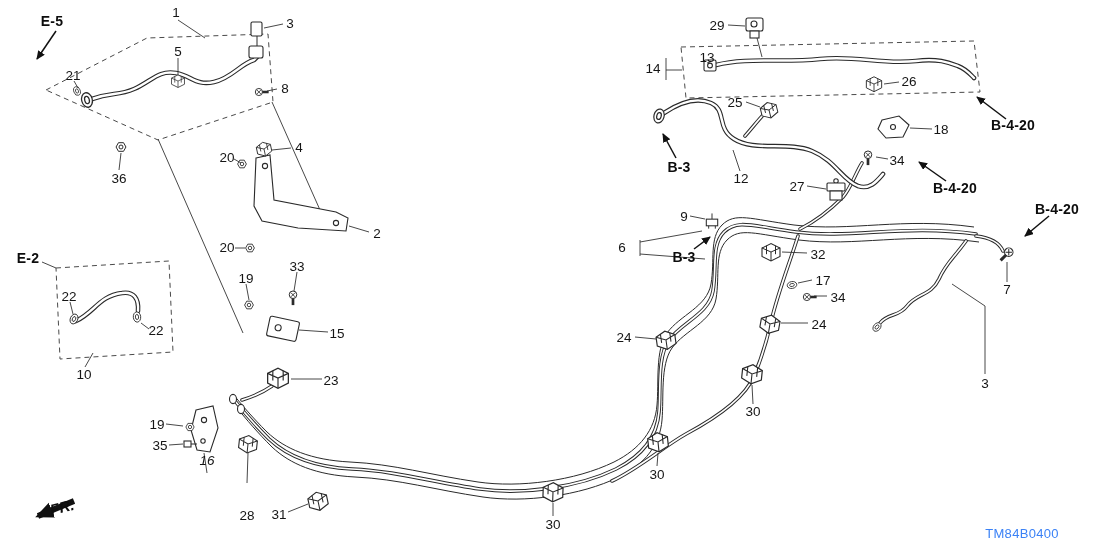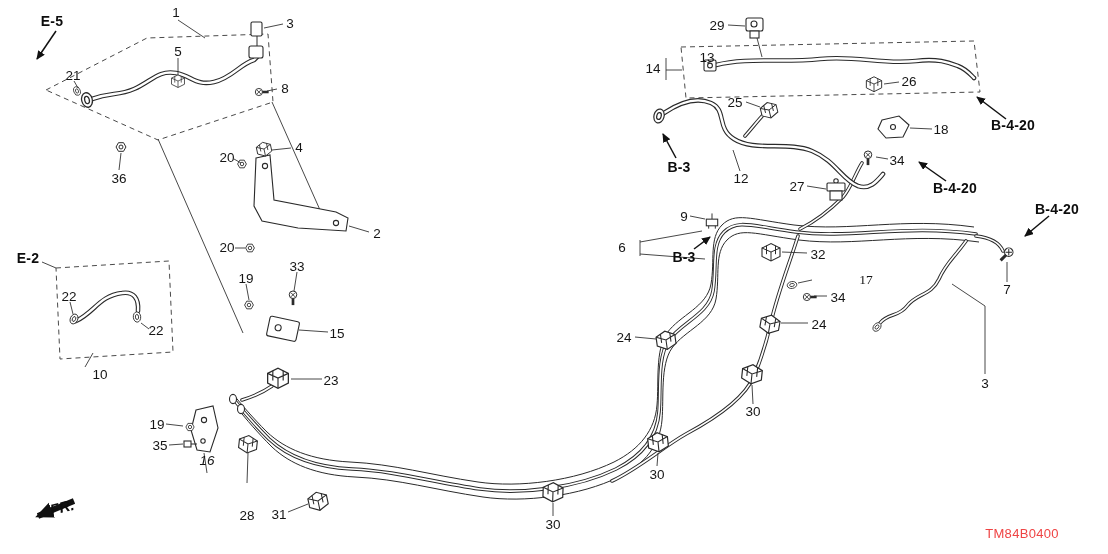--- a/index.html
+++ b/index.html
@@ -1,21 +1,21 @@
 <!DOCTYPE html>
 <html><head>
 <meta charset="utf-8">
 <style>
   html,body{margin:0;padding:0;background:#fff;}
   .stage{position:relative;width:1108px;height:554px;background:#fff;font-family:"Liberation Sans",sans-serif;overflow:hidden;}
   .stage > svg{position:absolute;left:0;top:0;}
   .callout{position:absolute;transform:translate(-50%,-50%);font-size:13.5px;color:#151515;white-space:nowrap;}
   .refLabel{position:absolute;transform:translate(-50%,-50%);font-size:14px;font-weight:bold;color:#0d0d0d;letter-spacing:.2px;white-space:nowrap;}
   .fr{position:absolute;left:62px;top:507px;transform:translate(-50%,-50%) rotate(-14deg);font-size:15px;font-weight:bold;font-style:italic;color:#0d0d0d;}
-  .code{position:absolute;left:1022px;top:533px;transform:translate(-50%,-50%);font-size:13px;color:#ef4444;letter-spacing:.3px;}
+  .code{position:absolute;left:1022px;top:533px;transform:translate(-50%,-50%);font-size:13px;color:#3b82f6;letter-spacing:.3px;}
   .ln{stroke:#2a2a2a;stroke-width:1;fill:none}
   .fillw{fill:#fff;stroke:#2a2a2a;stroke-width:1.1}
   .dash{stroke:#4a4a4a;stroke-width:1;fill:none;stroke-dasharray:5 4}
   .to{stroke:#2a2a2a;stroke-width:4.6;fill:none;stroke-linecap:round;stroke-linejoin:round}
   .ti{stroke:#fff;stroke-width:2.4;fill:none;stroke-linecap:round;stroke-linejoin:round}
   .to2{stroke:#2a2a2a;stroke-width:3.6;fill:none;stroke-linecap:round;stroke-linejoin:round}
   .ti2{stroke:#fff;stroke-width:1.7;fill:none;stroke-linecap:round;stroke-linejoin:round}
   .ldr-g path, .ldr{stroke:#333;stroke-width:.9;fill:none}
   .arr{stroke:#111;stroke-width:1.5;fill:none;marker-end:url(#arw)}
 </style>
@@ -251,40 +251,40 @@
       <div class="callout" style="left: 299px; top: 147px;">4</div>
       <div class="callout" style="left: 227px; top: 157px;">20</div>
       <div class="callout" style="left: 119px; top: 178px;">36</div>
       <div class="callout" style="left: 227px; top: 247px;">20</div>
       <div class="callout" style="left: 377px; top: 233px;">2</div>
       <div class="callout" style="left: 297px; top: 266px;">33</div>
       <div class="callout" style="left: 246px; top: 278px;">19</div>
       <div class="callout" style="left: 69px; top: 296px;">22</div>
       <div class="callout" style="left: 156px; top: 330px;">22</div>
       <div class="callout" style="left: 337px; top: 333px;">15</div>
-      <div class="callout" style="left: 100px; top: 374px; text-align: center;">10</div>
+      <div class="callout" style="left: 84px; top: 374px; text-align: center;">10</div>
       <div class="callout" style="left: 331px; top: 380px;">23</div>
       <div class="callout" style="left: 157px; top: 424px;">19</div>
       <div class="callout" style="left: 160px; top: 445px;">35</div>
       <div class="callout" style="left: 207px; top: 460px; font-style: italic;">16</div>
       <div class="callout" style="left: 247px; top: 515px;">28</div>
       <div class="callout" style="left: 279px; top: 514px;">31</div>
       <div class="callout" style="left: 717px; top: 25px;">29</div>
       <div class="callout" style="left: 707px; top: 57px;">13</div>
       <div class="callout" style="left: 653px; top: 68px;">14</div>
       <div class="callout" style="left: 909px; top: 81px;">26</div>
       <div class="callout" style="left: 735px; top: 102px;">25</div>
       <div class="callout" style="left: 941px; top: 129px;">18</div>
       <div class="callout" style="left: 741px; top: 178px;">12</div>
       <div class="callout" style="left: 897px; top: 160px;">34</div>
       <div class="callout" style="left: 797px; top: 186px;">27</div>
       <div class="callout" style="left: 684px; top: 216px;">9</div>
       <div class="callout" style="left: 622px; top: 247px;">6</div>
       <div class="callout" style="left: 818px; top: 254px;">32</div>
-      <div class="callout" style="left: 866px; top: 280px; font-family: Liberation Serif, serif;">17</div>
+      <div class="callout" style="left: 823px; top: 280px;">17</div>
       <div class="callout" style="left: 838px; top: 297px;">34</div>
       <div class="callout" style="left: 1007px; top: 289px;">7</div>
       <div class="callout" style="left: 624px; top: 337px;">24</div>
       <div class="callout" style="left: 819px; top: 324px;">24</div>
       <div class="callout" style="left: 985px; top: 383px;">3</div>
       <div class="callout" style="left: 753px; top: 411px;">30</div>
       <div class="callout" style="left: 657px; top: 474px;">30</div>
       <div class="callout" style="left: 553px; top: 524px;">30</div>
       <div class="refLabel" style="left: 52px; top: 21px;">E-5</div>
       <div class="refLabel" style="left: 28px; top: 258px;">E-2</div>

